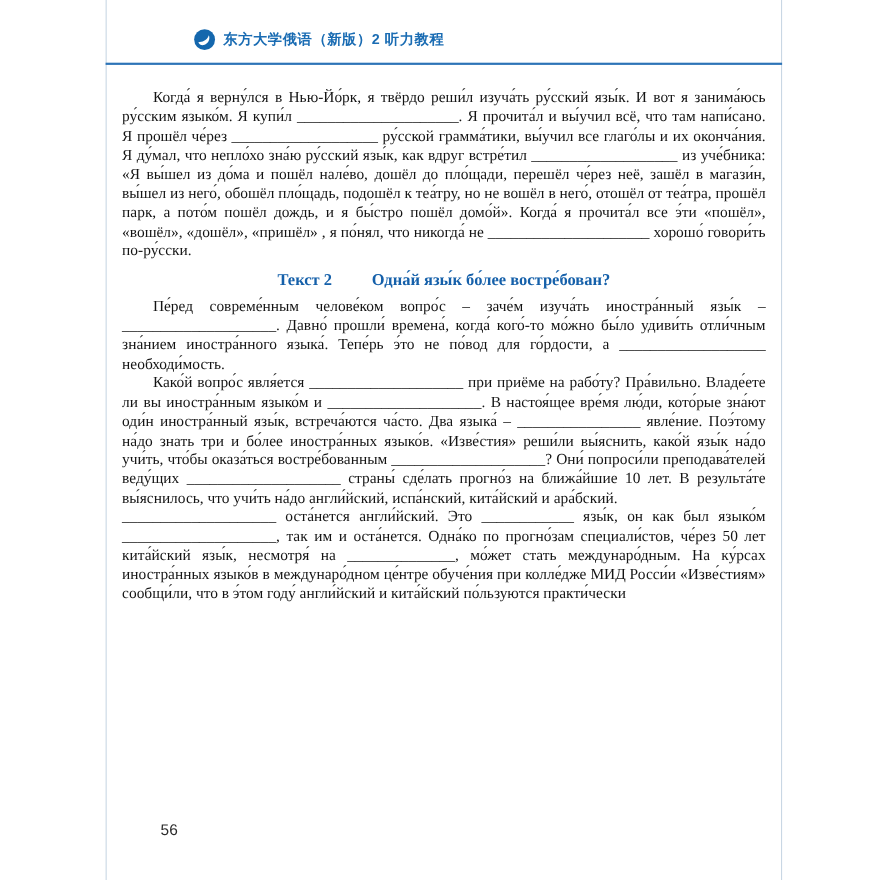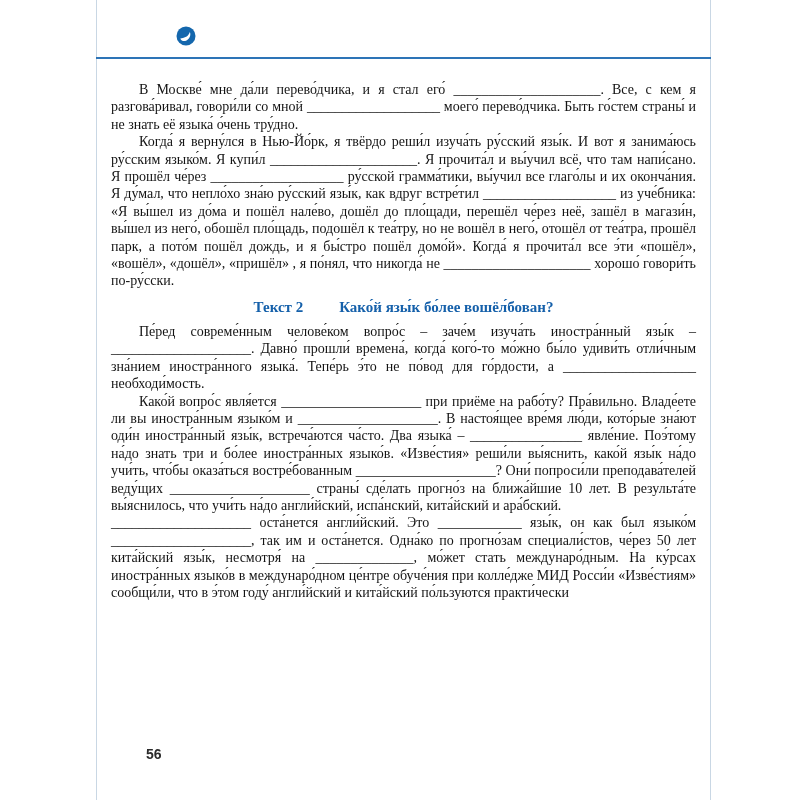--- a/index.html
+++ b/index.html
@@ -66,21 +66,21 @@
     line-height: 18px;
     margin: 8px 0 7px 0;
     font-family: "Liberation Serif", serif;
   }
   .section-heading .label { margin-right: 36px; }
 
   .footer {
     position: absolute;
     left: 146px; top: 746px;
     font-family: "Liberation Sans", sans-serif;
-    font-weight: bold;
+    font-weight: normal;
     font-size: 14px;
     color: #2b2b2b;
   }
 
   .logo { display: inline-flex; width: 20px; height: 20px; }
 </style>
 </head>
 <body>
 
 <div class="page">
@@ -88,30 +88,30 @@
   <div class="frame-line left"></div>
   <div class="frame-line right"></div>
 
   <div class="header">
     <span class="logo">
       <svg width="20" height="20" viewBox="0 0 20 20" aria-hidden="true">
         <circle cx="10" cy="10" r="9.5" fill="#1467ad"></circle>
         <path d="M4.3 12.4 C8 11.6 11.4 11.9 13.9 6.0 C15.3 9.4 13.3 13.9 9.2 15.0 C7.1 15.5 5.1 14.4 4.3 12.4 Z" fill="#ffffff"></path>
       </svg>
     </span>
+    <span class="header-title">东方大学俄语（新版）2 听力教程</span>
   </div>
 
   <div class="header-rule"></div>
 
   <div class="body-text">
-    <p class="indent">В Москве́ мне да́ли перево́дчика, и я стал его́ _____________________. Все, с кем я разгова́ривал, говори́ли со мной ___________________ моего́ перево́дчика. Быть го́стем страны́ и не знать её языка́ о́чень тру́дно.</p>
     <p class="indent">Когда́ я верну́лся в Нью-Йо́рк, я твёрдо реши́л изуча́ть ру́сский язы́к. И вот я занима́юсь ру́сским языко́м. Я купи́л _____________________. Я прочита́л и вы́учил всё, что там напи́сано. Я прошёл че́рез ___________________ ру́сской грамма́тики, вы́учил все глаго́лы и их оконча́ния. Я ду́мал, что непло́хо зна́ю ру́сский язы́к, как вдруг встре́тил ___________________ из уче́бника: «Я вы́шел из до́ма и пошёл нале́во, дошёл до пло́щади, перешёл че́рез неё, зашёл в магази́н, вы́шел из него́, обошёл пло́щадь, подошёл к теа́тру, но не вошёл в него́, отошёл от теа́тра, прошёл парк, а пото́м пошёл дождь, и я бы́стро пошёл домо́й». Когда́ я прочита́л все э́ти «пошёл», «вошёл», «дошёл», «пришёл» , я по́нял, что никогда́ не _____________________ хорошо́ говори́ть по-ру́сски.</p>
 
     <h2 class="section-heading">
-      <span class="label">Текст 2</span><span>Како́й язы́к бо́лее вошёл́бован?</span>
+      <span class="label">Текст 2</span><span>Одна́й язы́к бо́лее востре́бован?</span>
     </h2>
 
     <p class="indent">Пе́ред совреме́нным челове́ком вопро́с – заче́м изуча́ть иностра́нный язы́к – ____________________. Давно́ прошли́ времена́, когда́ кого́-то мо́жно бы́ло удиви́ть отли́чным зна́нием иностра́нного языка́. Тепе́рь э́то не по́вод для го́рдости, а ___________________ необходи́мость.</p>
     <p class="indent">Како́й вопро́с явля́ется ____________________ при приёме на рабо́ту? Пра́вильно. Владе́ете ли вы иностра́нным языко́м и ____________________. В настоя́щее вре́мя лю́ди, кото́рые зна́ют оди́н иностра́нный язы́к, встреча́ются ча́сто. Два языка́ – ________________ явле́ние. Поэ́тому на́до знать три и бо́лее иностра́нных языко́в. «Изве́стия» реши́ли вы́яснить, како́й язы́к на́до учи́ть, что́бы оказа́ться востре́бованным ____________________? Они́ попроси́ли преподава́телей веду́щих ____________________ страны́ сде́лать прогно́з на ближа́йшие 10 лет. В результа́те вы́яснилось, что учи́ть на́до англи́йский, испа́нский, кита́йский и ара́бский.</p>
     <p>____________________ оста́нется англи́йский. Это ____________ язы́к, он как был языко́м ____________________, так им и оста́нется. Одна́ко по прогно́зам специали́стов, че́рез 50 лет кита́йский язы́к, несмотря́ на ______________, мо́жет стать междунаро́дным. На ку́рсах иностра́нных языко́в в междунаро́дном це́нтре обуче́ния при колле́дже МИД Росси́и «Изве́стиям» сообщи́ли, что в э́том году́ англи́йский и кита́йский по́льзуются практи́чески</p>
   </div>
 
   <div class="footer">
     <span>56</span>
   </div>

